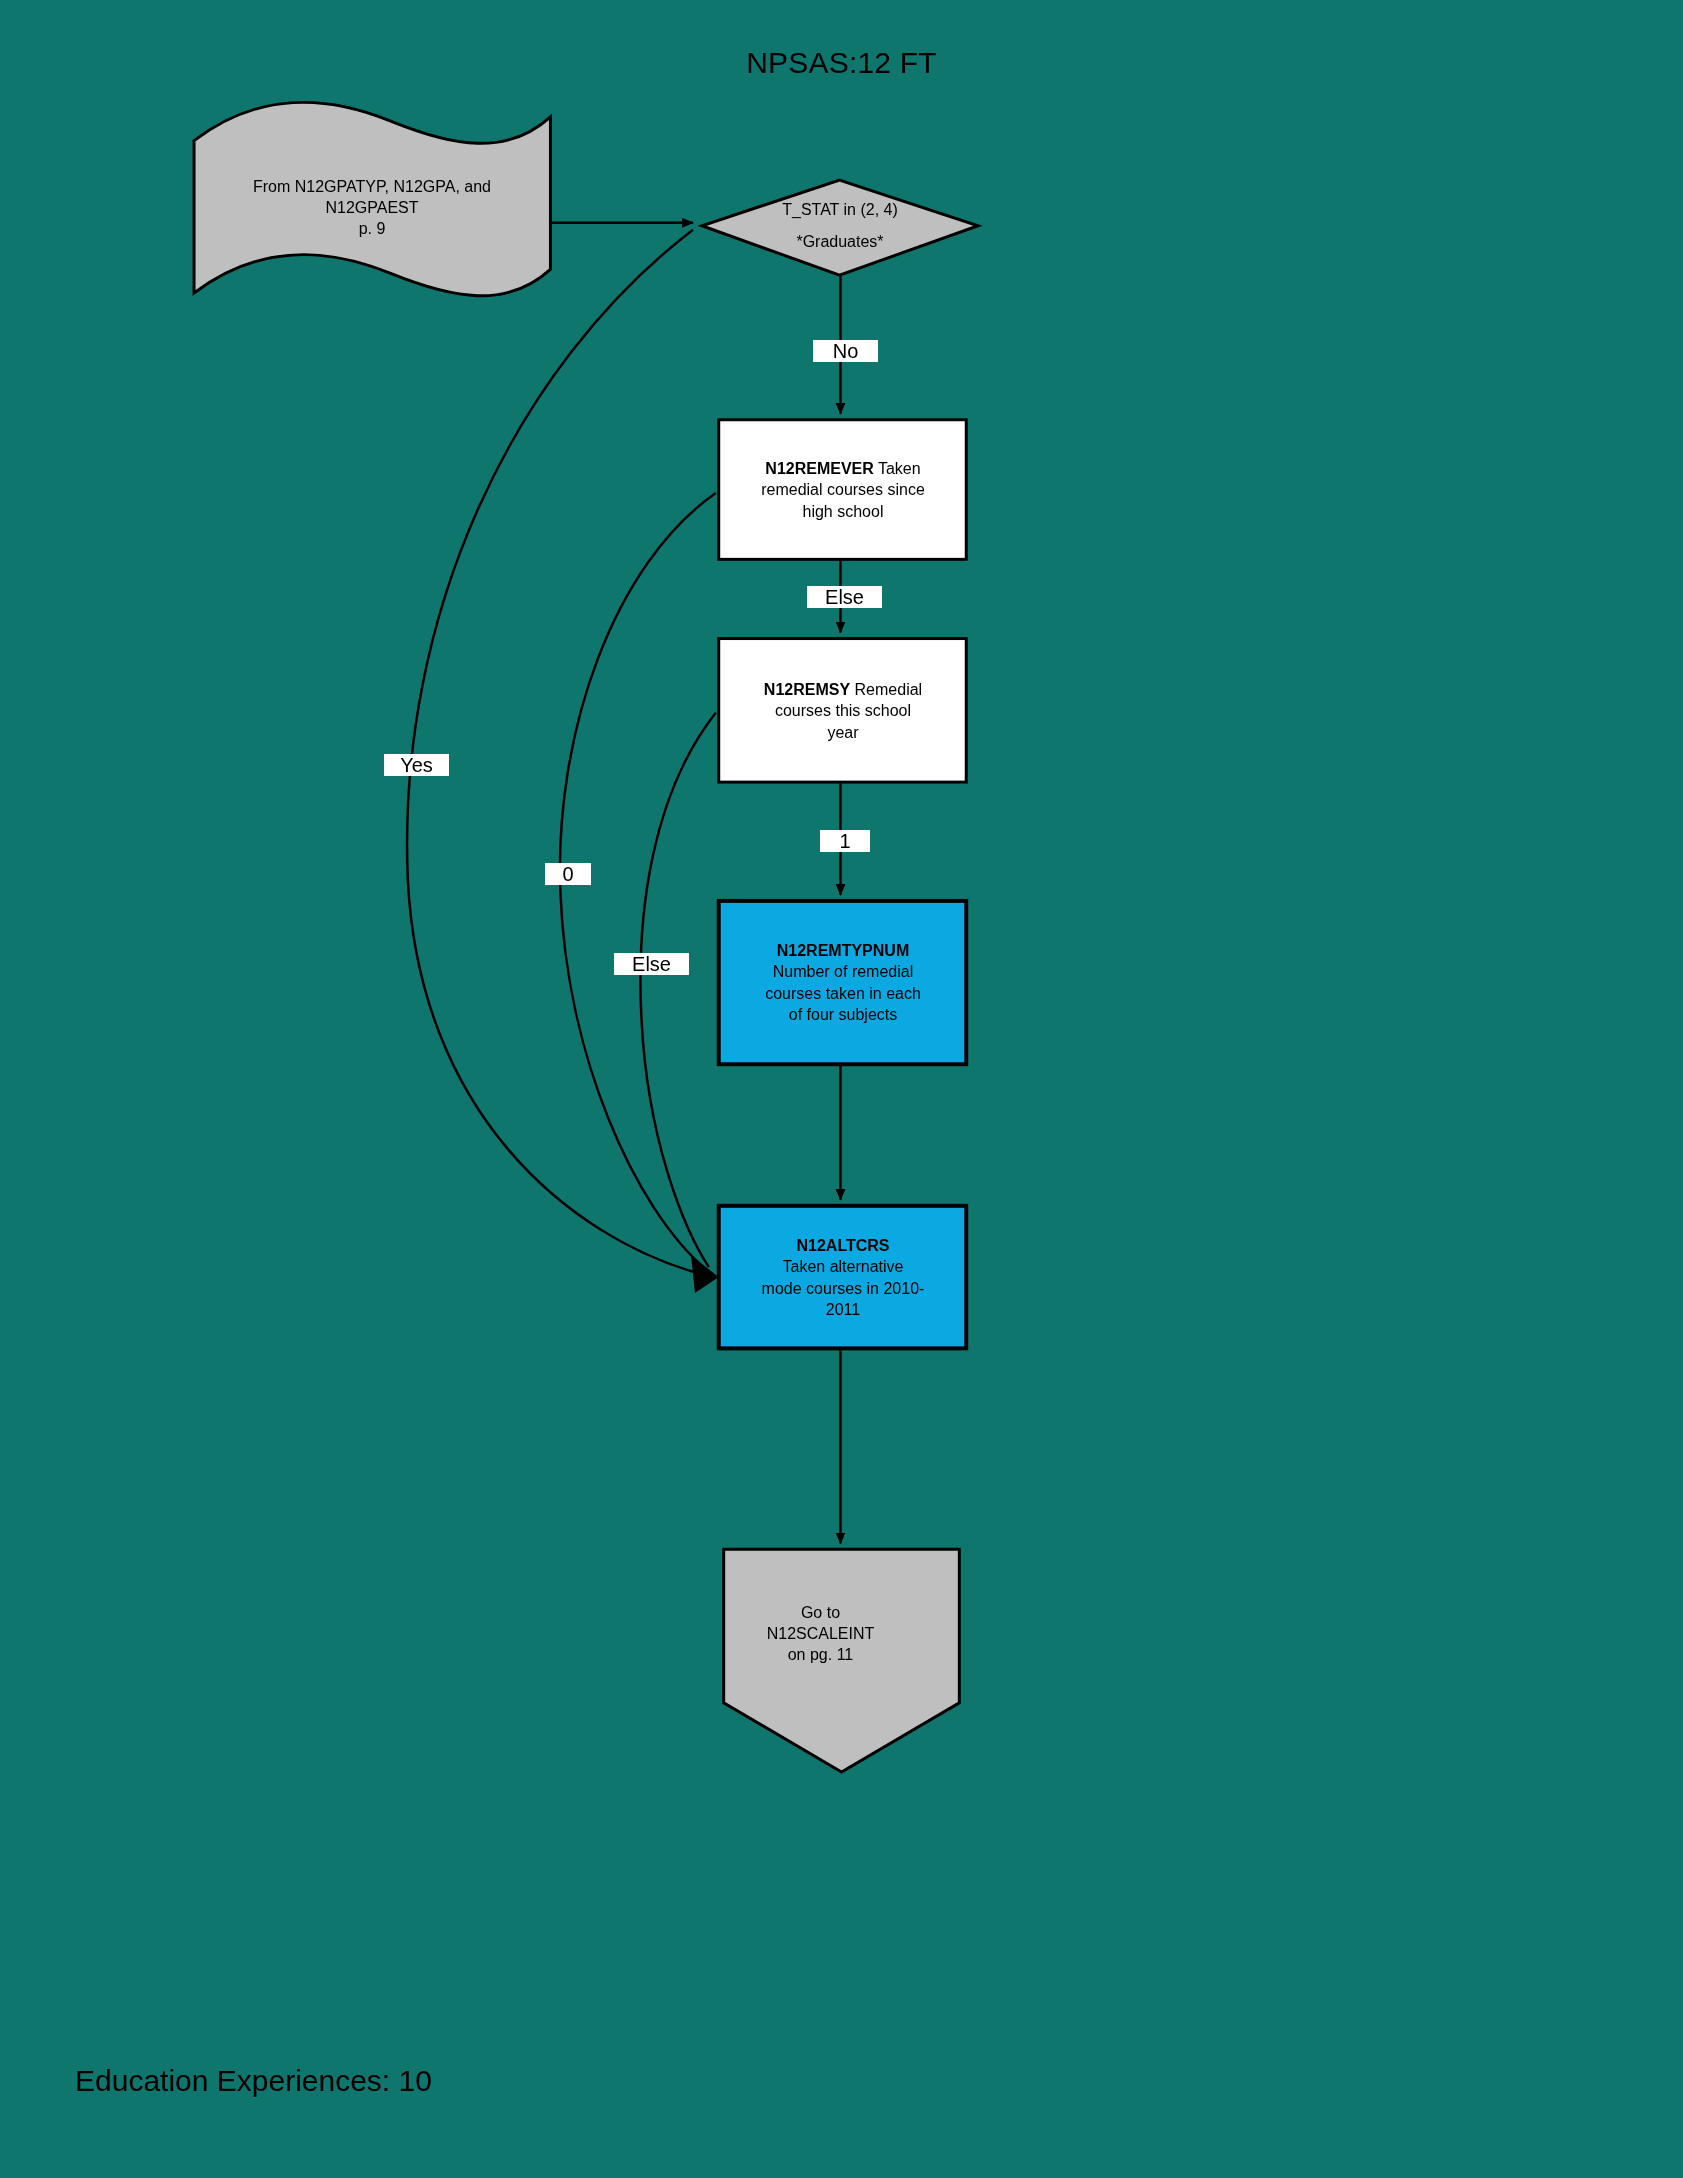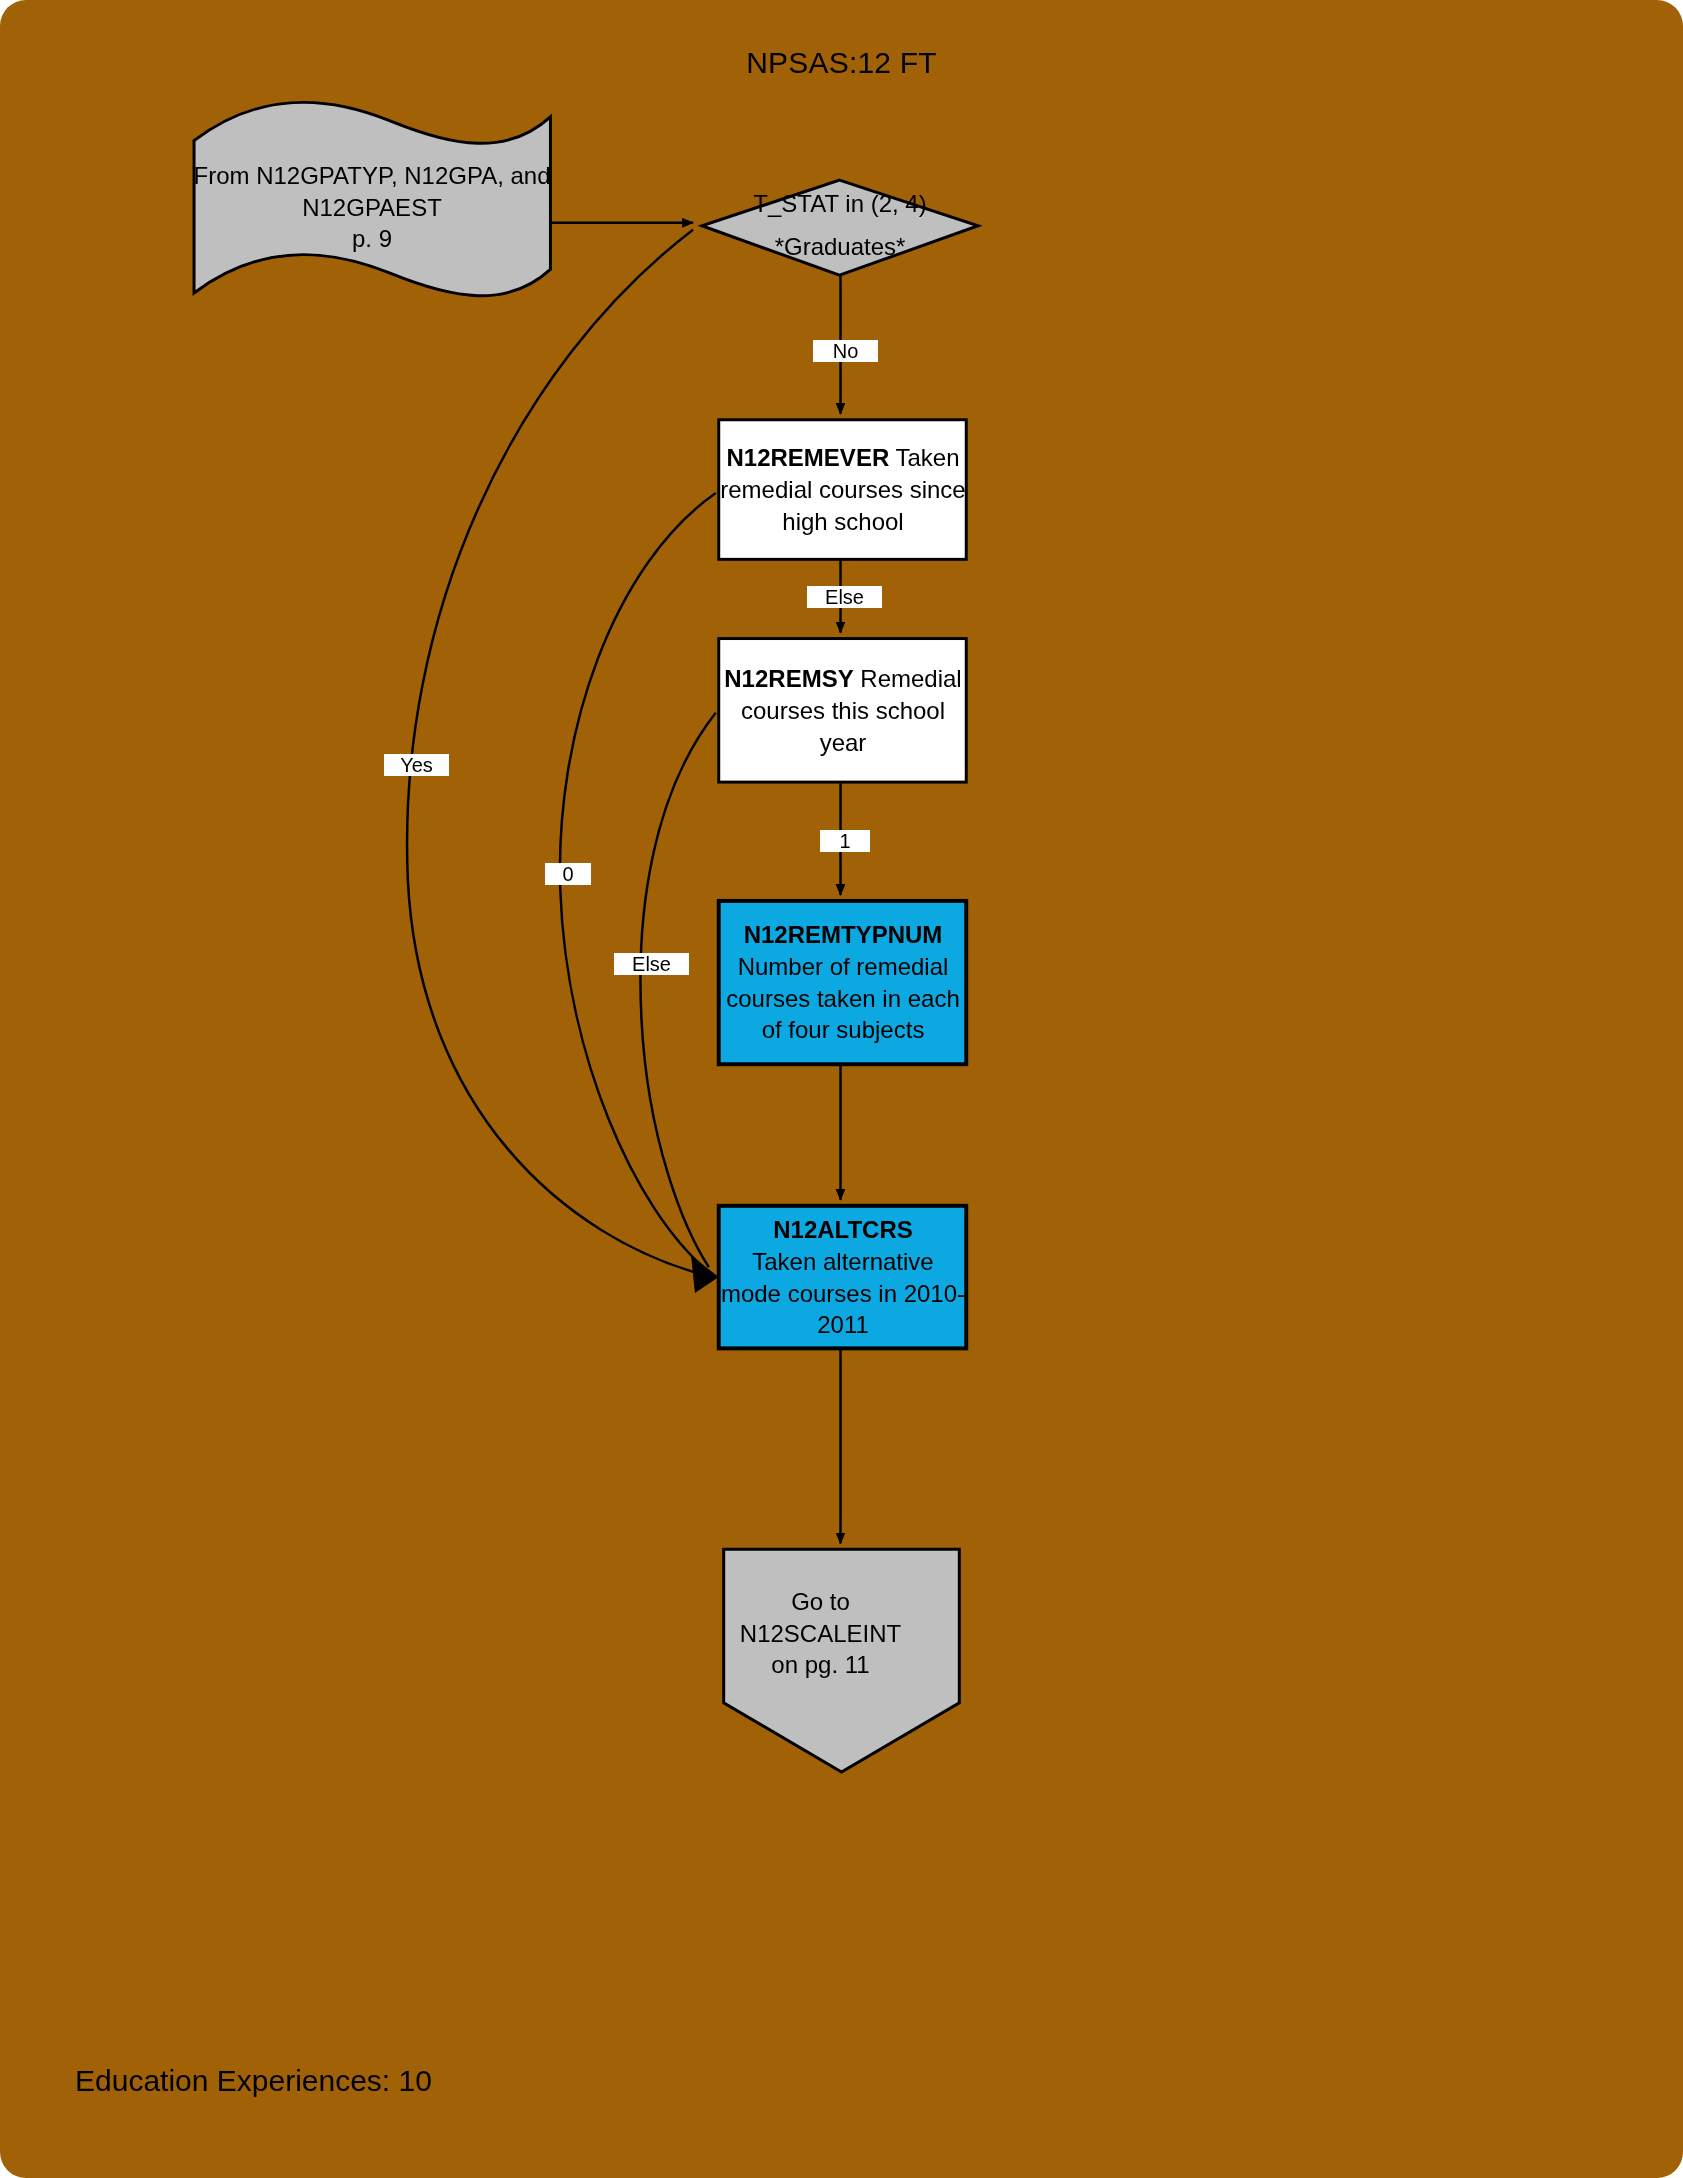--- a/index.html
+++ b/index.html
@@ -10,22 +10,21 @@
   }
   body {
     font-family: "Liberation Sans", sans-serif;
     color: #000000;
   }
   #page {
     position: relative;
     width: 1683px;
     height: 2178px;
     overflow: hidden;
-    background: #a16207;
-    border-radius: 26px;
+    background: #0f766e;
   }
   #flow-svg {
     position: absolute;
     left: 0;
     top: 0;
     width: 1683px;
     height: 2178px;
   }
   .page-title {
     position: absolute;
@@ -45,21 +44,21 @@
     white-space: pre;
     margin-left: 24px;
   }
   .node-text {
     position: absolute;
     display: flex;
     flex-direction: column;
     align-items: center;
     justify-content: center;
     text-align: center;
-    font-size: 24px;
+    font-size: 16px;
     line-height: 1.33;
     pointer-events: none;
   }
   .node-text .ln { white-space: pre; display: block; }
   .node-text .vname { font-weight: bold; }
   .edge-label {
     position: absolute;
     font-size: 20px;
     text-align: center;
     background: #ffffff;

